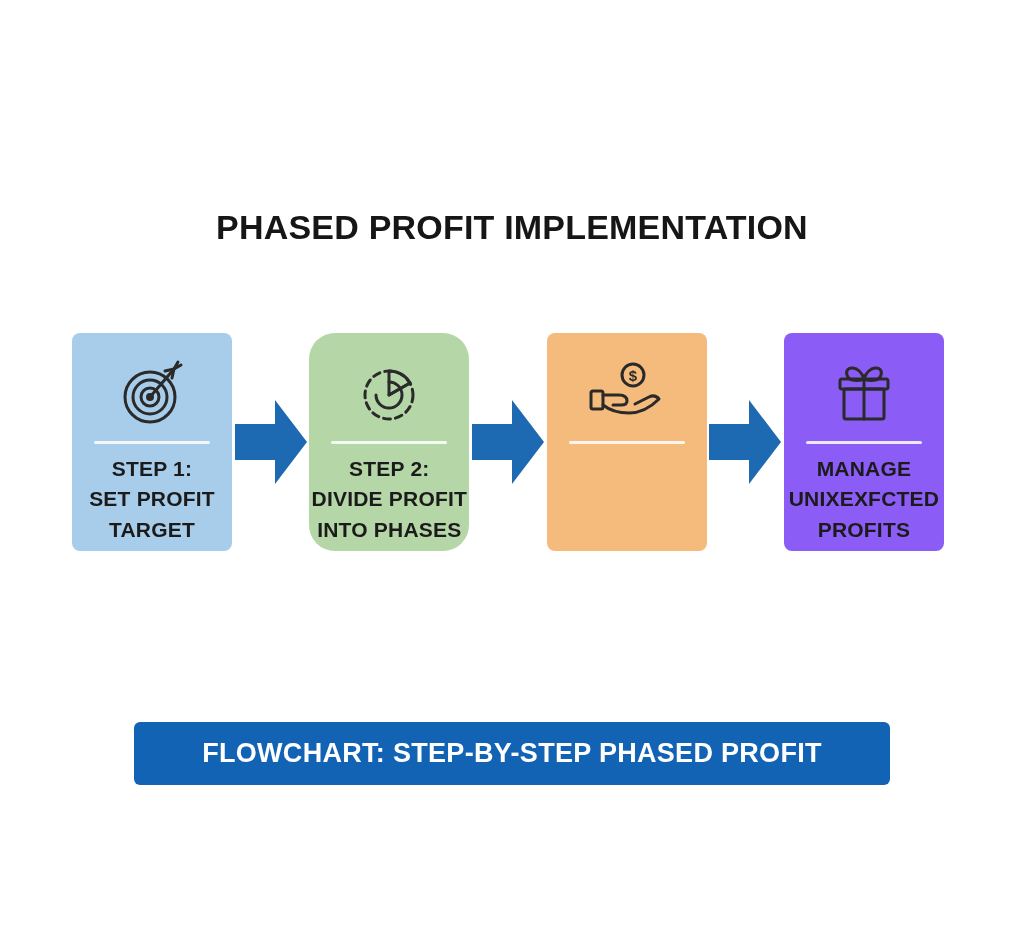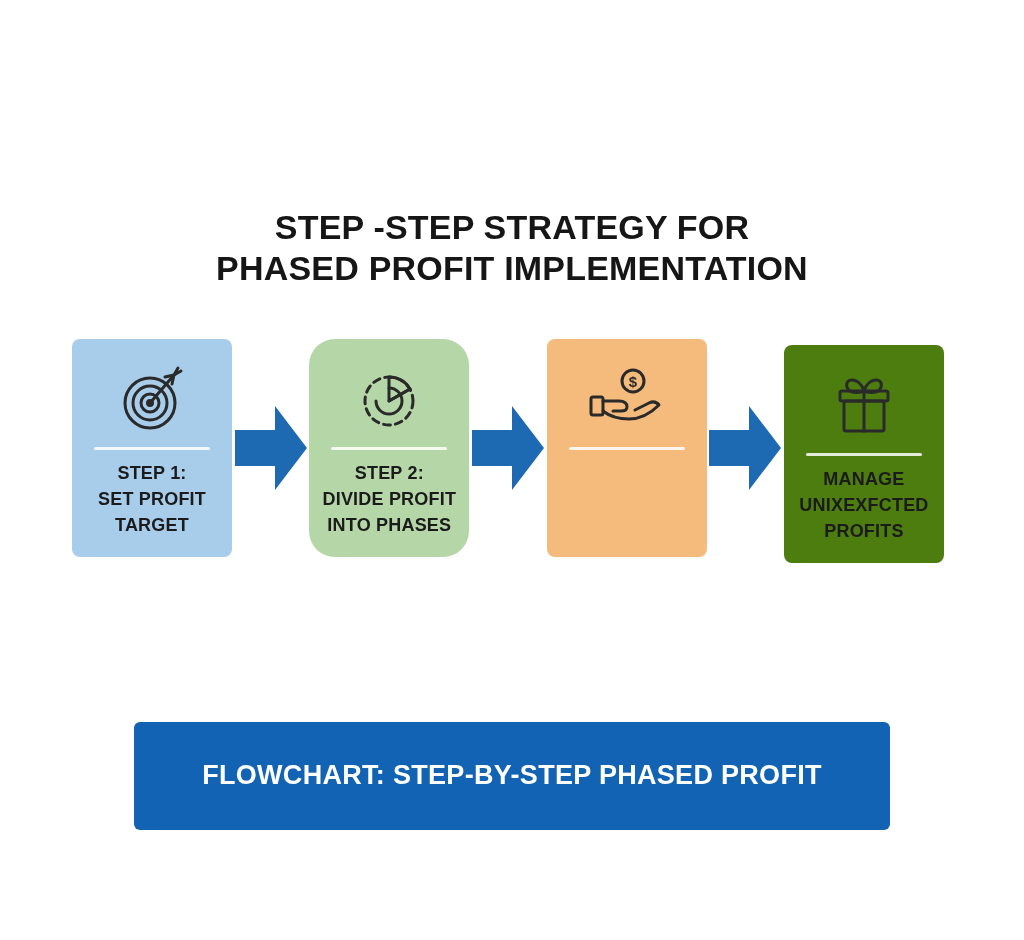--- a/index.html
+++ b/index.html
@@ -42,54 +42,53 @@
   .divider{
     width:116px;height:3px;
     background:rgba(255,255,255,0.85);
     margin:6px auto 10px auto;
     border-radius:2px;
   }
   .step-label{
     text-align:center;
     color:#1b1b1b;
     font-weight:800;
-    font-size:18px;
+    font-size:21px;
     line-height:1.45;
     letter-spacing:0.2px;
   }
   .step-label span{display:block;}
   .arrow{
     width:72px;height:88px;
     flex:0 0 auto;
   }
   .banner{
     position:absolute;
     top:722px;left:50%;
     transform:translateX(-50%);
-    width:756px;height:108px;
+    width:756px;height:63px;
     border-radius:6px;
     display:flex;flex-direction:column;
     align-items:center;justify-content:center;
     color:#ffffff;
     font-weight:800;
     font-size:27px;
     line-height:1.3;
     letter-spacing:0.3px;
     text-align:center;
   }
   svg{display:block;}
   .line-icon{stroke:#2a2a2a;fill:none;stroke-width:3;stroke-linecap:round;stroke-linejoin:round;}
 </style>
 </head>
 <body>
 
 <div class="page">
 
   <div class="title">
-    <div>STEP -STEP STRATEGY FOR</div>
     <div>PHASED PROFIT IMPLEMENTATION</div>
   </div>
 
   <div class="flow-row">
 
     <div class="step-card" style="background-color: rgb(168, 205, 235);">
       <div class="icon-wrap">
         <svg width="72" height="72" viewBox="0 0 72 72">
           <g class="line-icon">
             <circle cx="34" cy="40" r="25"></circle>
@@ -149,21 +148,21 @@
           <text x="48" y="24" text-anchor="middle" font-size="15" font-weight="bold" fill="#2a2a2a" font-family="Liberation Sans, sans-serif">$</text>
         </svg>
       </div>
       <div class="divider"></div>
     </div>
 
     <svg class="arrow" viewBox="0 0 72 88">
       <polygon points="0,26 40,26 40,2 72,44 40,86 40,62 0,62" style="fill: rgb(29, 106, 178);"></polygon>
     </svg>
 
-    <div class="step-card" style="background-color: #4d7c0f; margin-top: 12px;">
+    <div class="step-card" style="background-color: #8b5cf6;">
       <div class="icon-wrap">
         <svg width="72" height="72" viewBox="0 0 72 72">
           <g class="line-icon">
             <rect x="16" y="32" width="40" height="30" rx="2"></rect>
             <rect x="12" y="22" width="48" height="10" rx="2"></rect>
             <line x1="36" y1="22" x2="36" y2="62"></line>
             <path d="M36,22 c-4,-14 -20,-14 -17,-4 c2,7 12,6 17,4 z"></path>
             <path d="M36,22 c4,-14 20,-14 17,-4 c-2,7 -12,6 -17,4 z"></path>
           </g>
         </svg>

